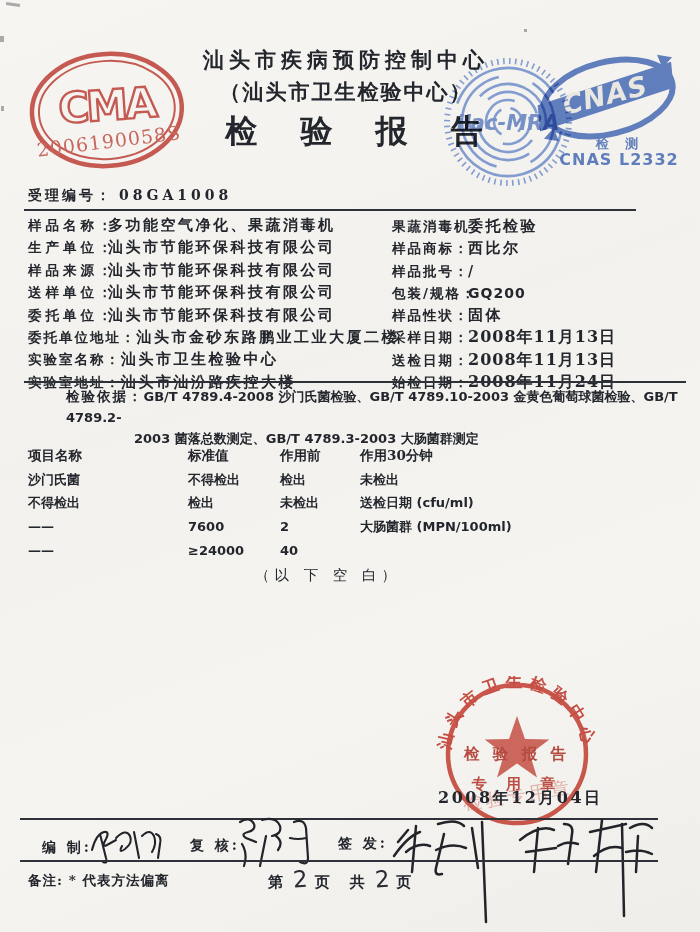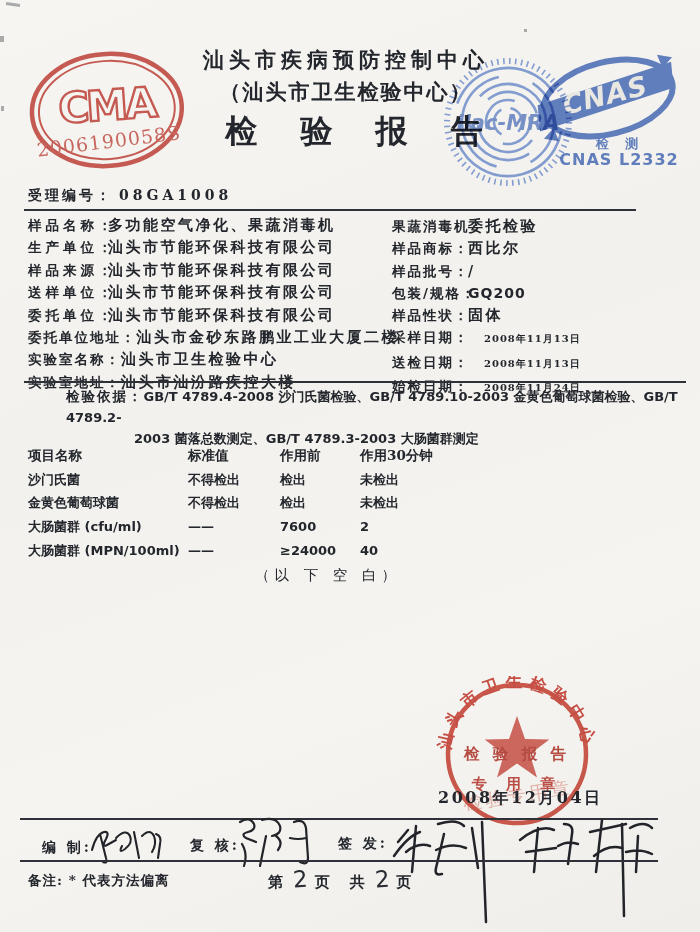--- a/index.html
+++ b/index.html
@@ -27,21 +27,21 @@
   .hr3{left:20px;top:818px;width:638px;}
   .hr4{left:20px;top:860px;width:638px;}
   
   .info{font-size:13.5px;line-height:22.4px;white-space:nowrap;}
   .info-left{left:28px;top:214px;}
   .info-right{left:392px;top:215px;line-height:22.3px;}
   .info .lab{font-weight:700;letter-spacing:2px;}
   .info-left .row-4 .lab{display:inline-block;width:80px;letter-spacing:4px;}
   .info-right .lab{display:inline-block;width:76px;letter-spacing:2px;}
   .info .val{font-family:"DejaVu Sans","Liberation Sans",sans-serif;font-weight:600;font-size:15px;letter-spacing:2.5px;}
-  .info .val.date{font-family:"DejaVu Serif",serif;font-size:10px;letter-spacing:1px;margin-left:16px;}
+  .info .val.date{font-family:"DejaVu Serif",serif;font-size:16px;letter-spacing:1px;}
   .info .val.slash{font-family:"DejaVu Serif",serif;font-size:14px;letter-spacing:0;}
   
   .basis{left:26px;top:386px;width:650px;font-size:13.5px;line-height:20px;margin-left:40px;}
   .basis .lab{font-weight:700;letter-spacing:2px;}
   .basis .txt{font-family:"DejaVu Sans","Liberation Sans",sans-serif;font-weight:600;font-size:13px;}
   .basis .l2{padding-left:68px;}
   
   .rtable{left:28px;top:444px;width:430px;display:grid;grid-template-columns:160px 92px 80px 98px;line-height:23.7px;font-size:13.5px;white-space:nowrap;}
   .rtable .hd{font-weight:700;}
   .rtable .c3,.rtable .c4{}
@@ -144,26 +144,25 @@
   <div class="hd c1">项目名称</div>
   <div class="hd c2">标准值</div>
   <div class="hd c3">作用前</div>
   <div class="hd c4">作用30分钟</div>
 
   <div class="c1 itm">沙门氏菌</div>
   <div class="c2 itm">不得检出</div>
   <div class="c3 itm">检出</div>
   <div class="c4 itm">未检出</div>
 
-  <div class="c1 itm">金黄色葡萄球菌</div>
   <div class="c2 itm">不得检出</div>
   <div class="c3 itm">检出</div>
   <div class="c4 itm">未检出</div>
 
-  <div class="c1 itm">大肠菌群 (cfu/ml)</div>
+  <div class="c1 itm">送检日期 (cfu/ml)</div>
   <div class="c2 itm">——</div>
   <div class="c3 itm">7600</div>
   <div class="c4 itm">2</div>
 
   <div class="c1 itm">大肠菌群 (MPN/100ml)</div>
   <div class="c2 itm">——</div>
   <div class="c3 itm">≥24000</div>
   <div class="c4 itm">40</div>
 </div>
 <div class="abs endnote">（以 下 空 白）</div>

